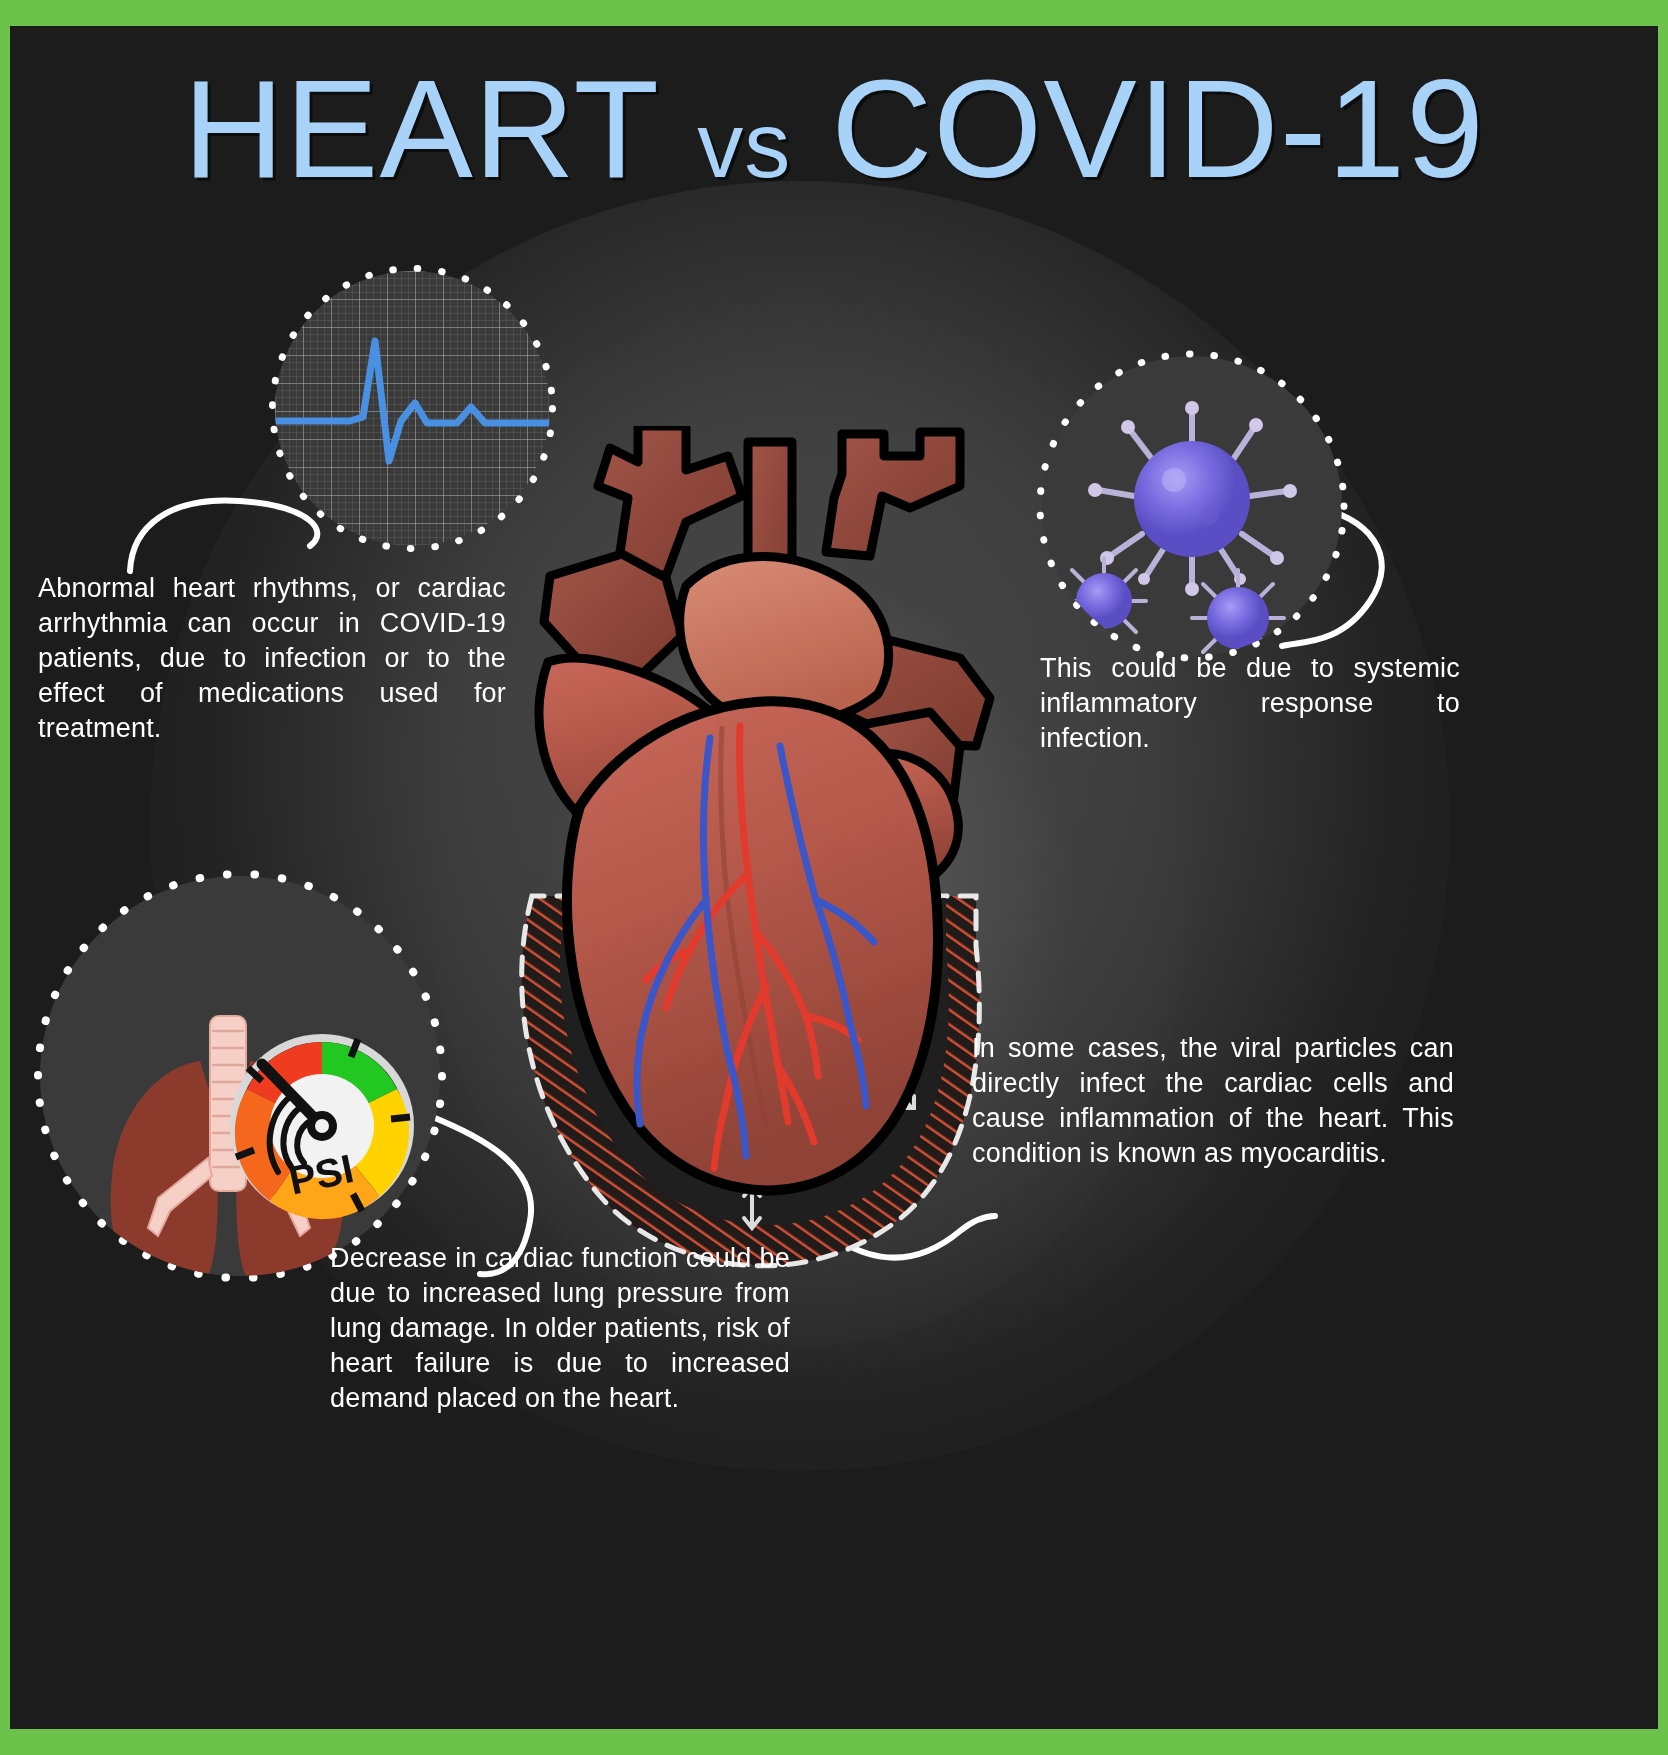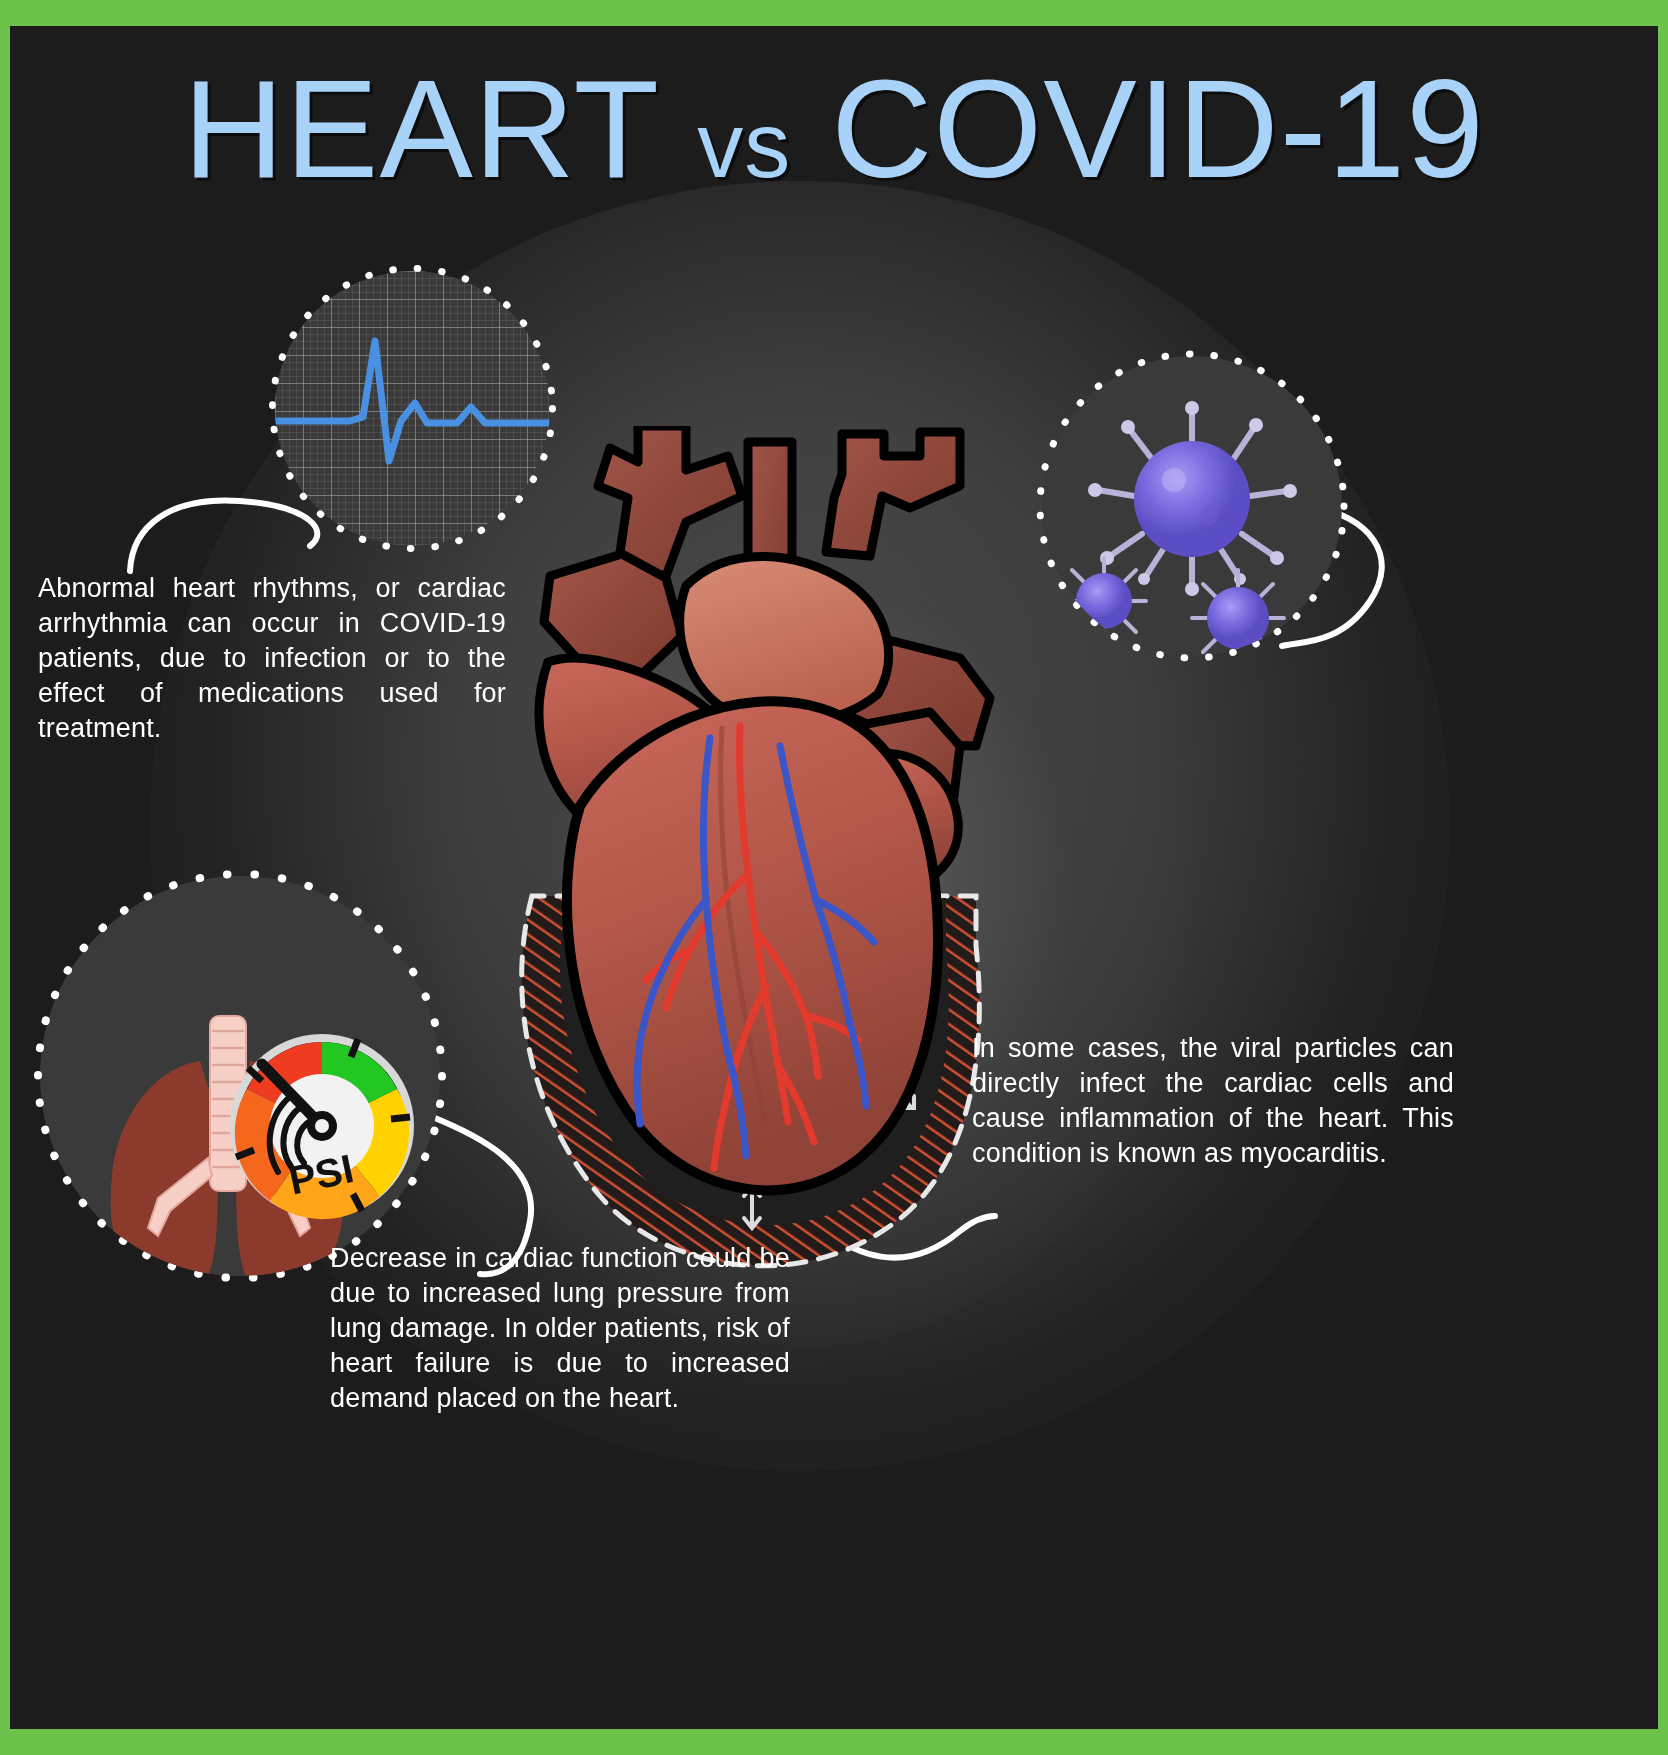--- a/index.html
+++ b/index.html
@@ -357,20 +357,21 @@
           <path d="M150 616 C146 644 146 672 150 698"></path>
         </g>
       </svg>
     </div>
 
     <div class="txt" id="txt-arrhythmia">
       <p>Abnormal heart rhythms, or cardiac arrhythmia can occur in COVID-19 patients, due to infection or to the effect of medications used for treatment.</p>
     </div>
 
     <div class="txt" id="txt-sars">
+      <p>This could be due to systemic inflammatory response to infection.</p>
     </div>
 
     <div class="txt" id="txt-viral">
       <p>In some cases, the viral particles can directly infect the cardiac cells and cause inflammation of the heart. This condition is known as myocarditis.</p>
     </div>
 
     <div class="txt" id="txt-lungpress">
       <p>Decrease in cardiac function could be due to increased lung pressure from lung damage. In older patients, risk of heart failure is due to increased demand placed on the heart.</p>
     </div>
 

